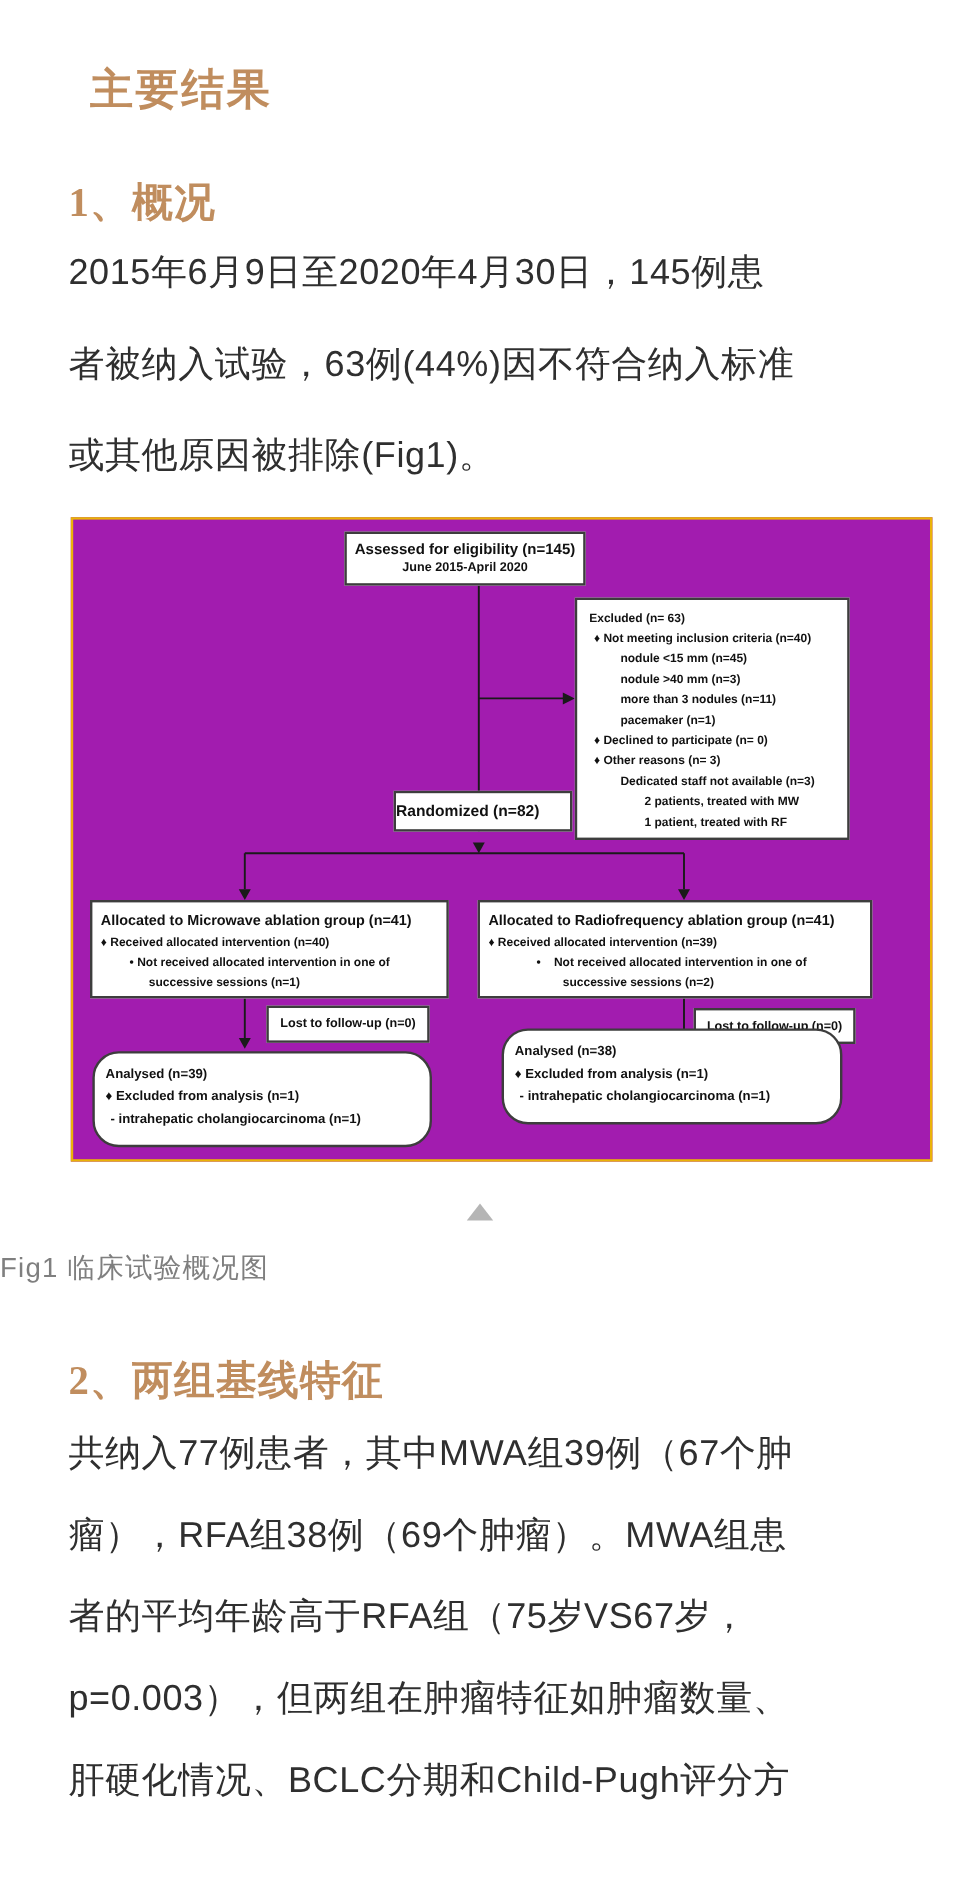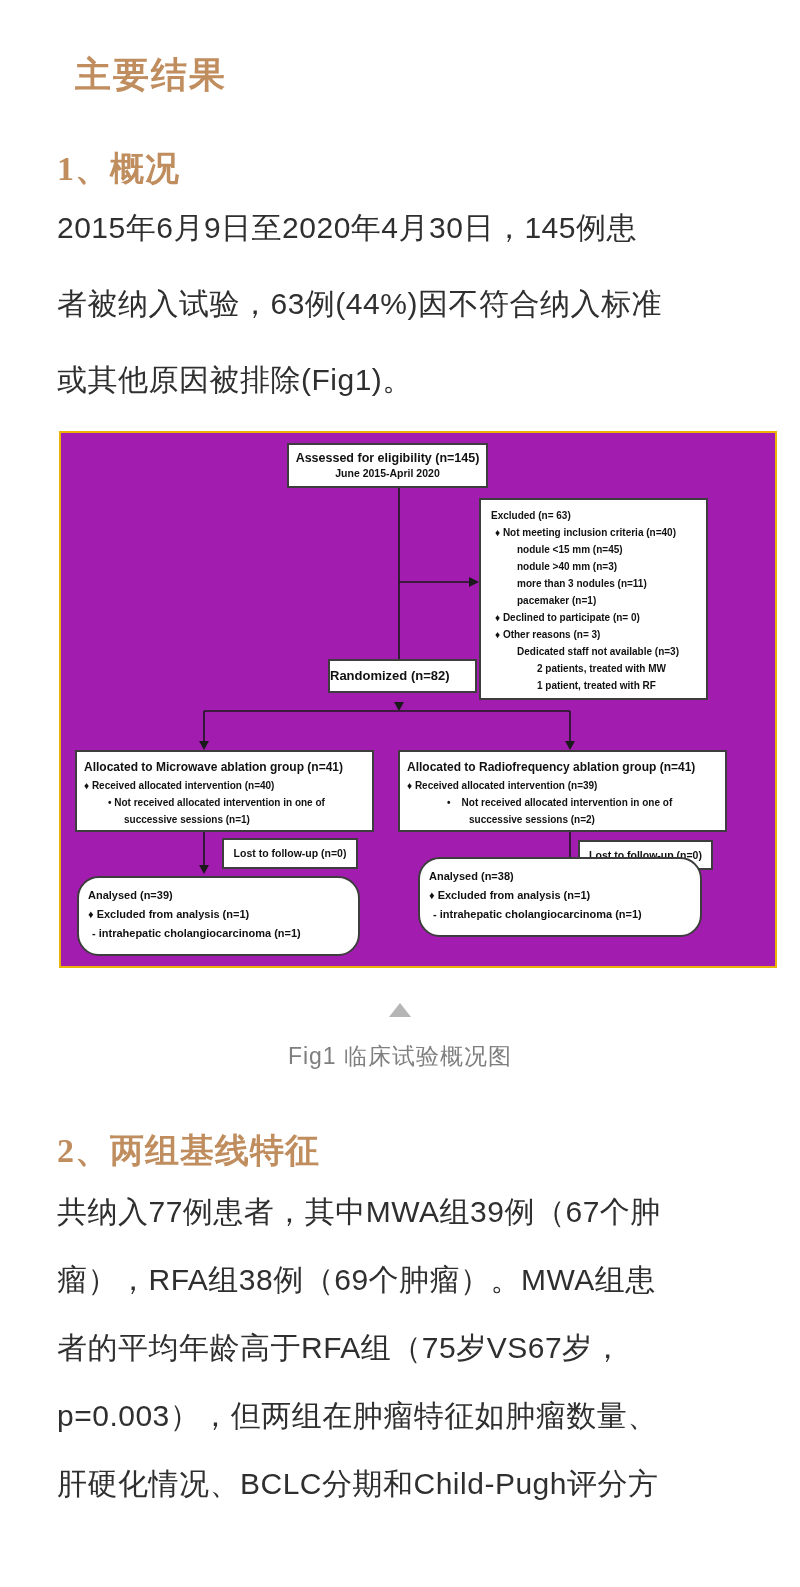--- a/index.html
+++ b/index.html
@@ -59,21 +59,21 @@
   .fc-analysed{padding:8px 8px 0 9px;border-radius:22px;}
   .fc-analysed .fc-line{font-size:11px;line-height:19px;white-space:nowrap;}
   .fc-analysed-l{left:16px;top:443px;width:283px;height:80px;}
   .fc-analysed-r{left:357px;top:424px;width:284px;height:80px;}
   .fc-analysed .lvl2{padding-left:4px;}
 
   
   .fig-triangle{position:absolute;left:389px;top:1003px;width:0;height:0;
                 border-left:11px solid transparent;border-right:11px solid transparent;
                 border-bottom:14px solid #B5B5B5;}
-  .fig-caption{position:absolute;left:0;top:1040px;width:800px;text-align:center;
+  .fig-caption{position:absolute;left:0;top:1040px;width:800px;text-align:left;
                font-size:23px;line-height:32px;color:#7F7F7F;letter-spacing:1px;}
 </style>
 </head>
 <body>
 
 <div class="page">
 
   <h1 class="main-title">主要结果</h1>
 
   <h2 class="sec-heading sec1">1、概况</h2>

